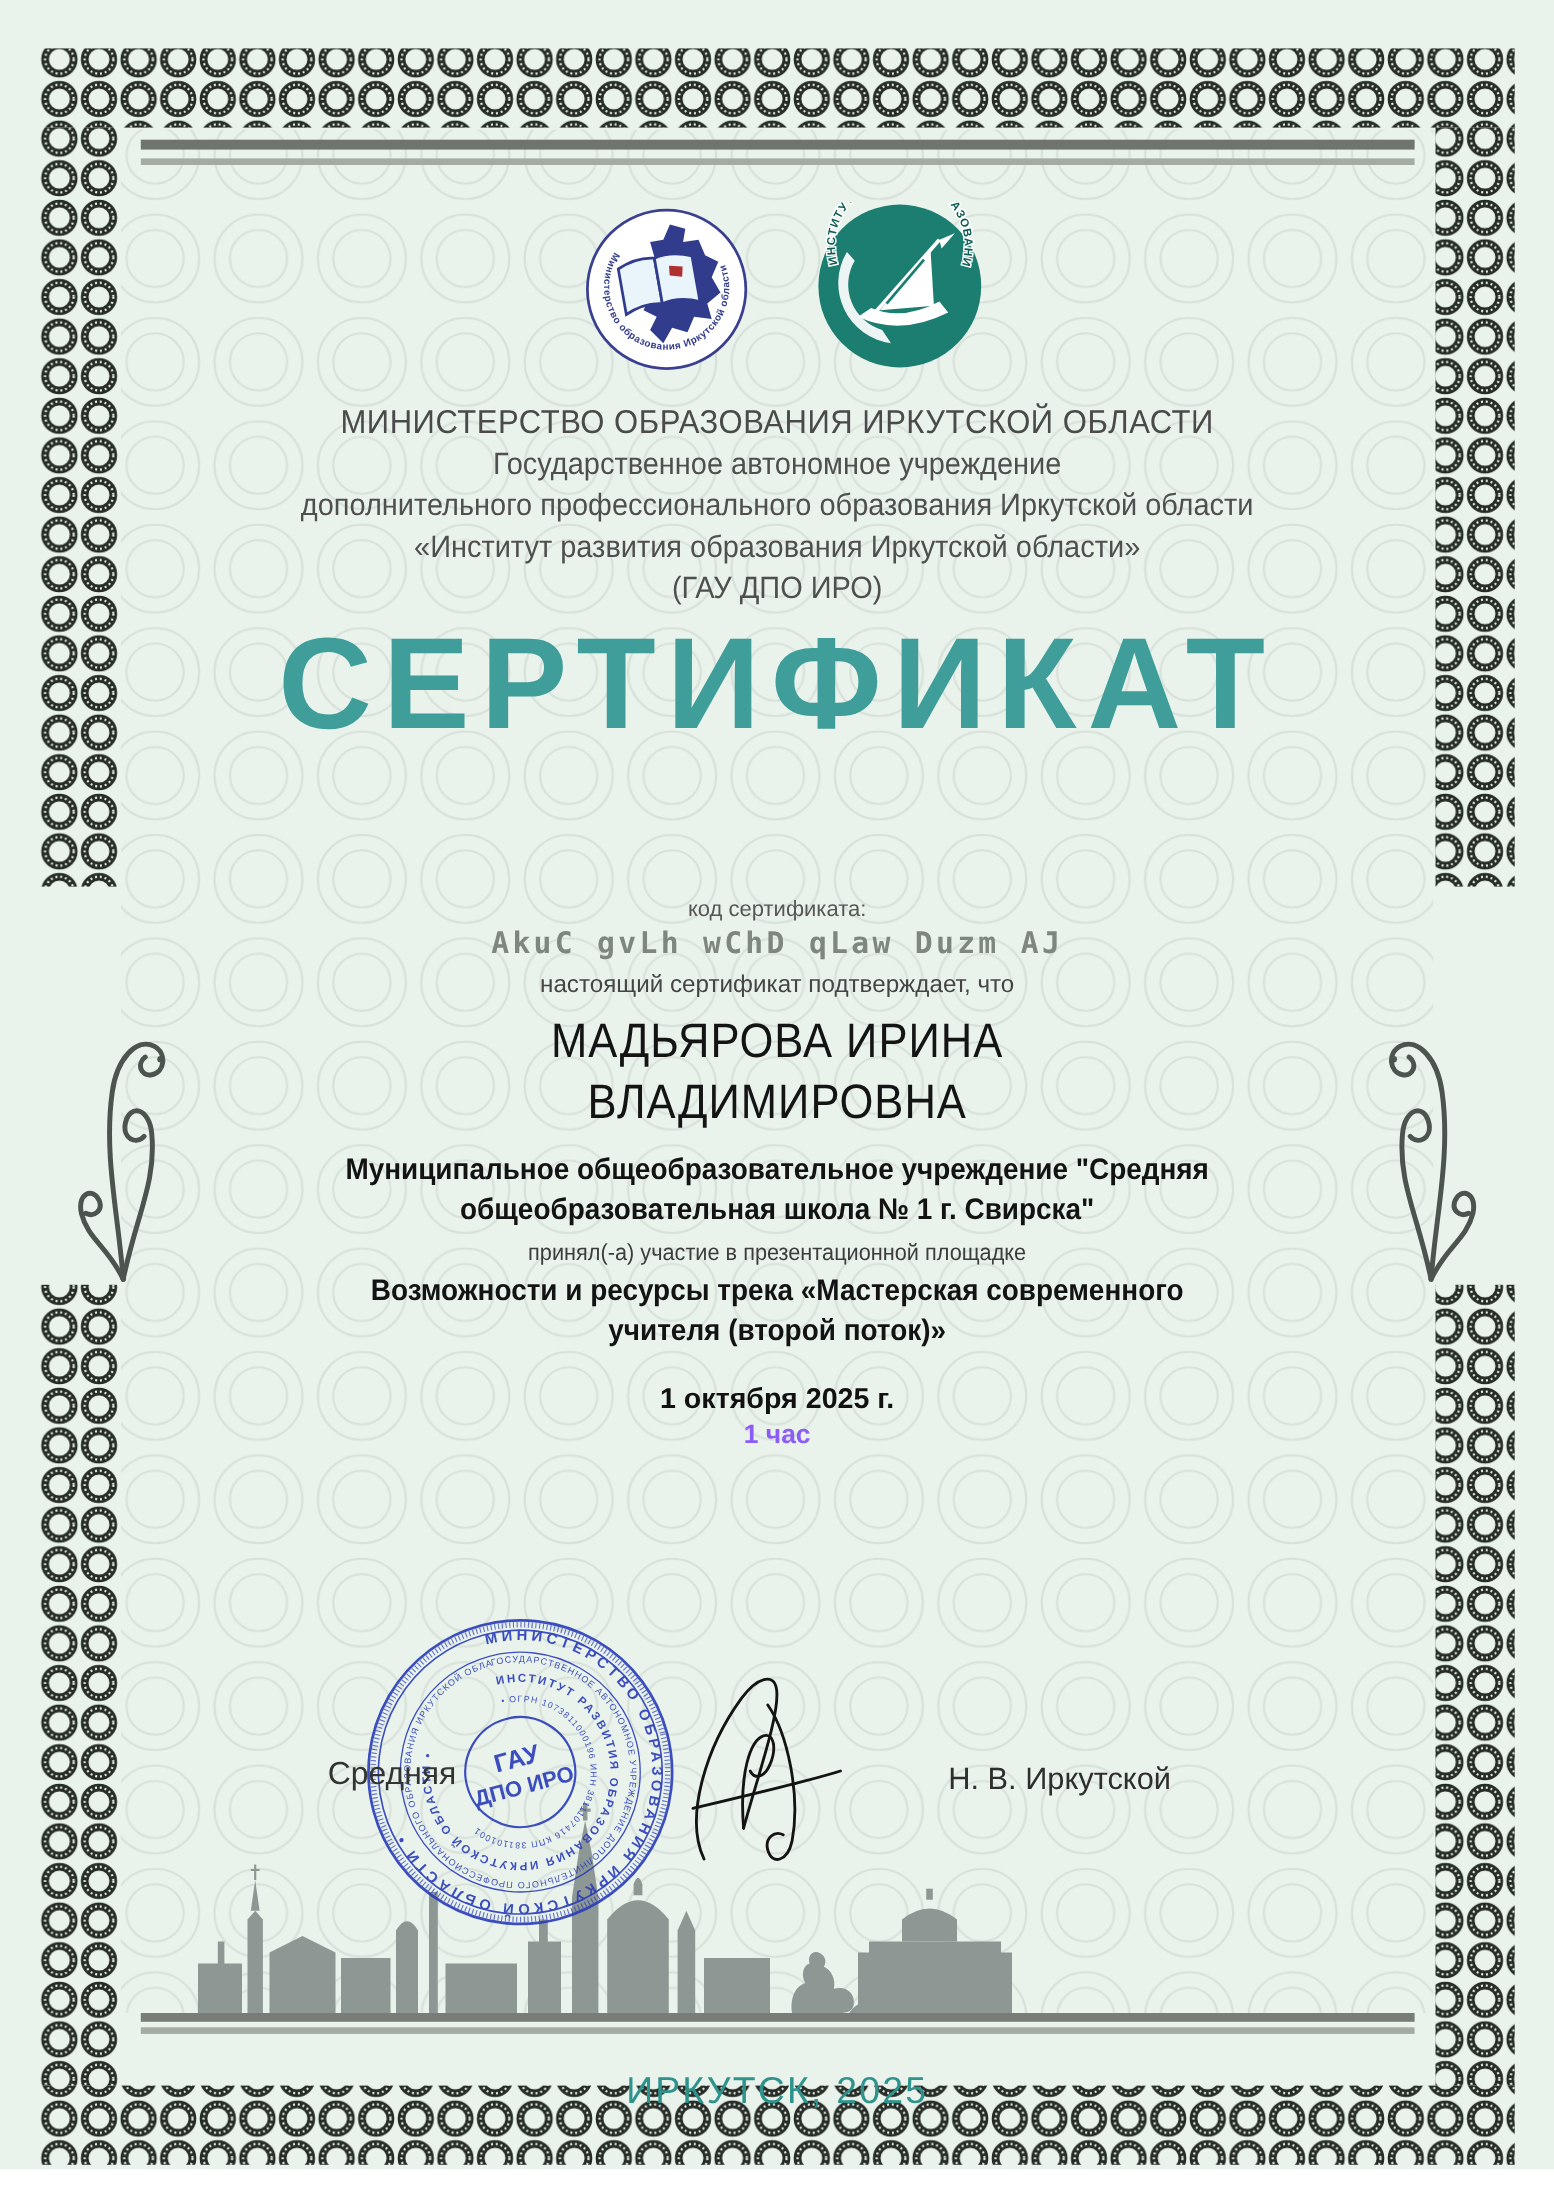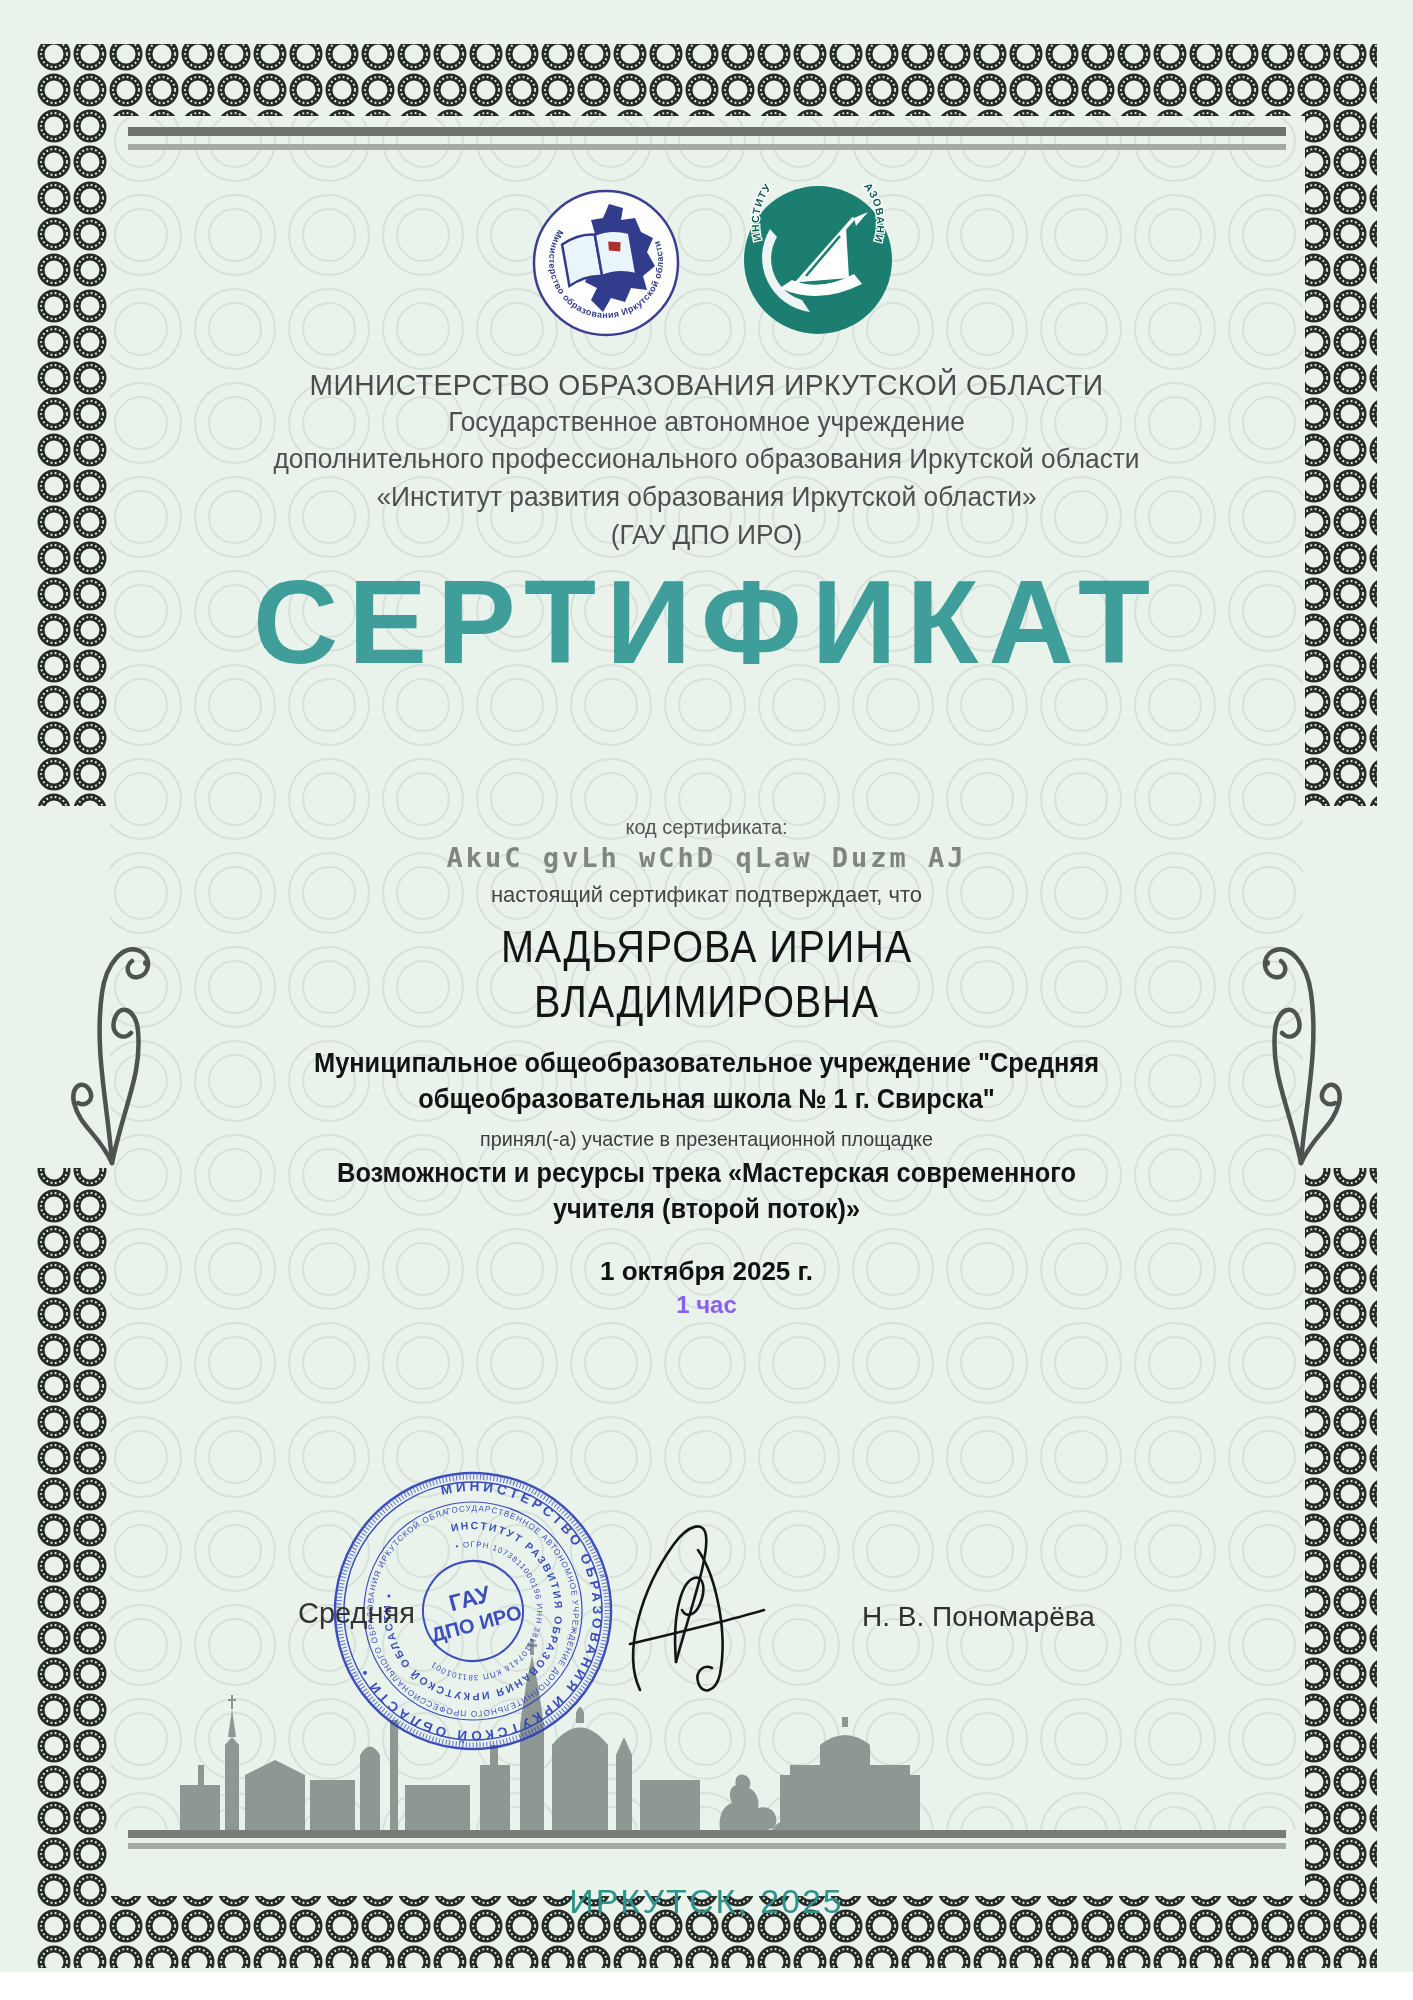--- a/index.html
+++ b/index.html
@@ -214,17 +214,17 @@
   <svg class="abs sig-wrap" viewBox="0 0 210 212">
     <g fill="none" stroke="#141414" stroke-width="2.6" stroke-linecap="round">
       <path d="M28,198 C10,160 30,96 62,52 C76,33 92,28 94,44 C97,66 77,122 64,170"></path>
       <path d="M64,170 C60,120 70,90 82,86 C92,83 94,98 88,112 C83,124 74,126 70,118"></path>
       <path d="M86,58 C104,84 116,140 108,182 C104,200 90,204 86,190 C83,179 92,172 100,176"></path>
       <path d="M18,152 C60,142 120,128 152,118"></path>
     </g>
   </svg>
 
   <div class="abs role">Средняя</div>
-  <div class="abs signer">Н. В. Пономарёва</div>
+  <div class="abs signer">Н. В. Иркутской</div>
 
   <div class="abs ctr footer">ИРКУТСК, 2025</div>
 
 </div>
 
 </body></html>

